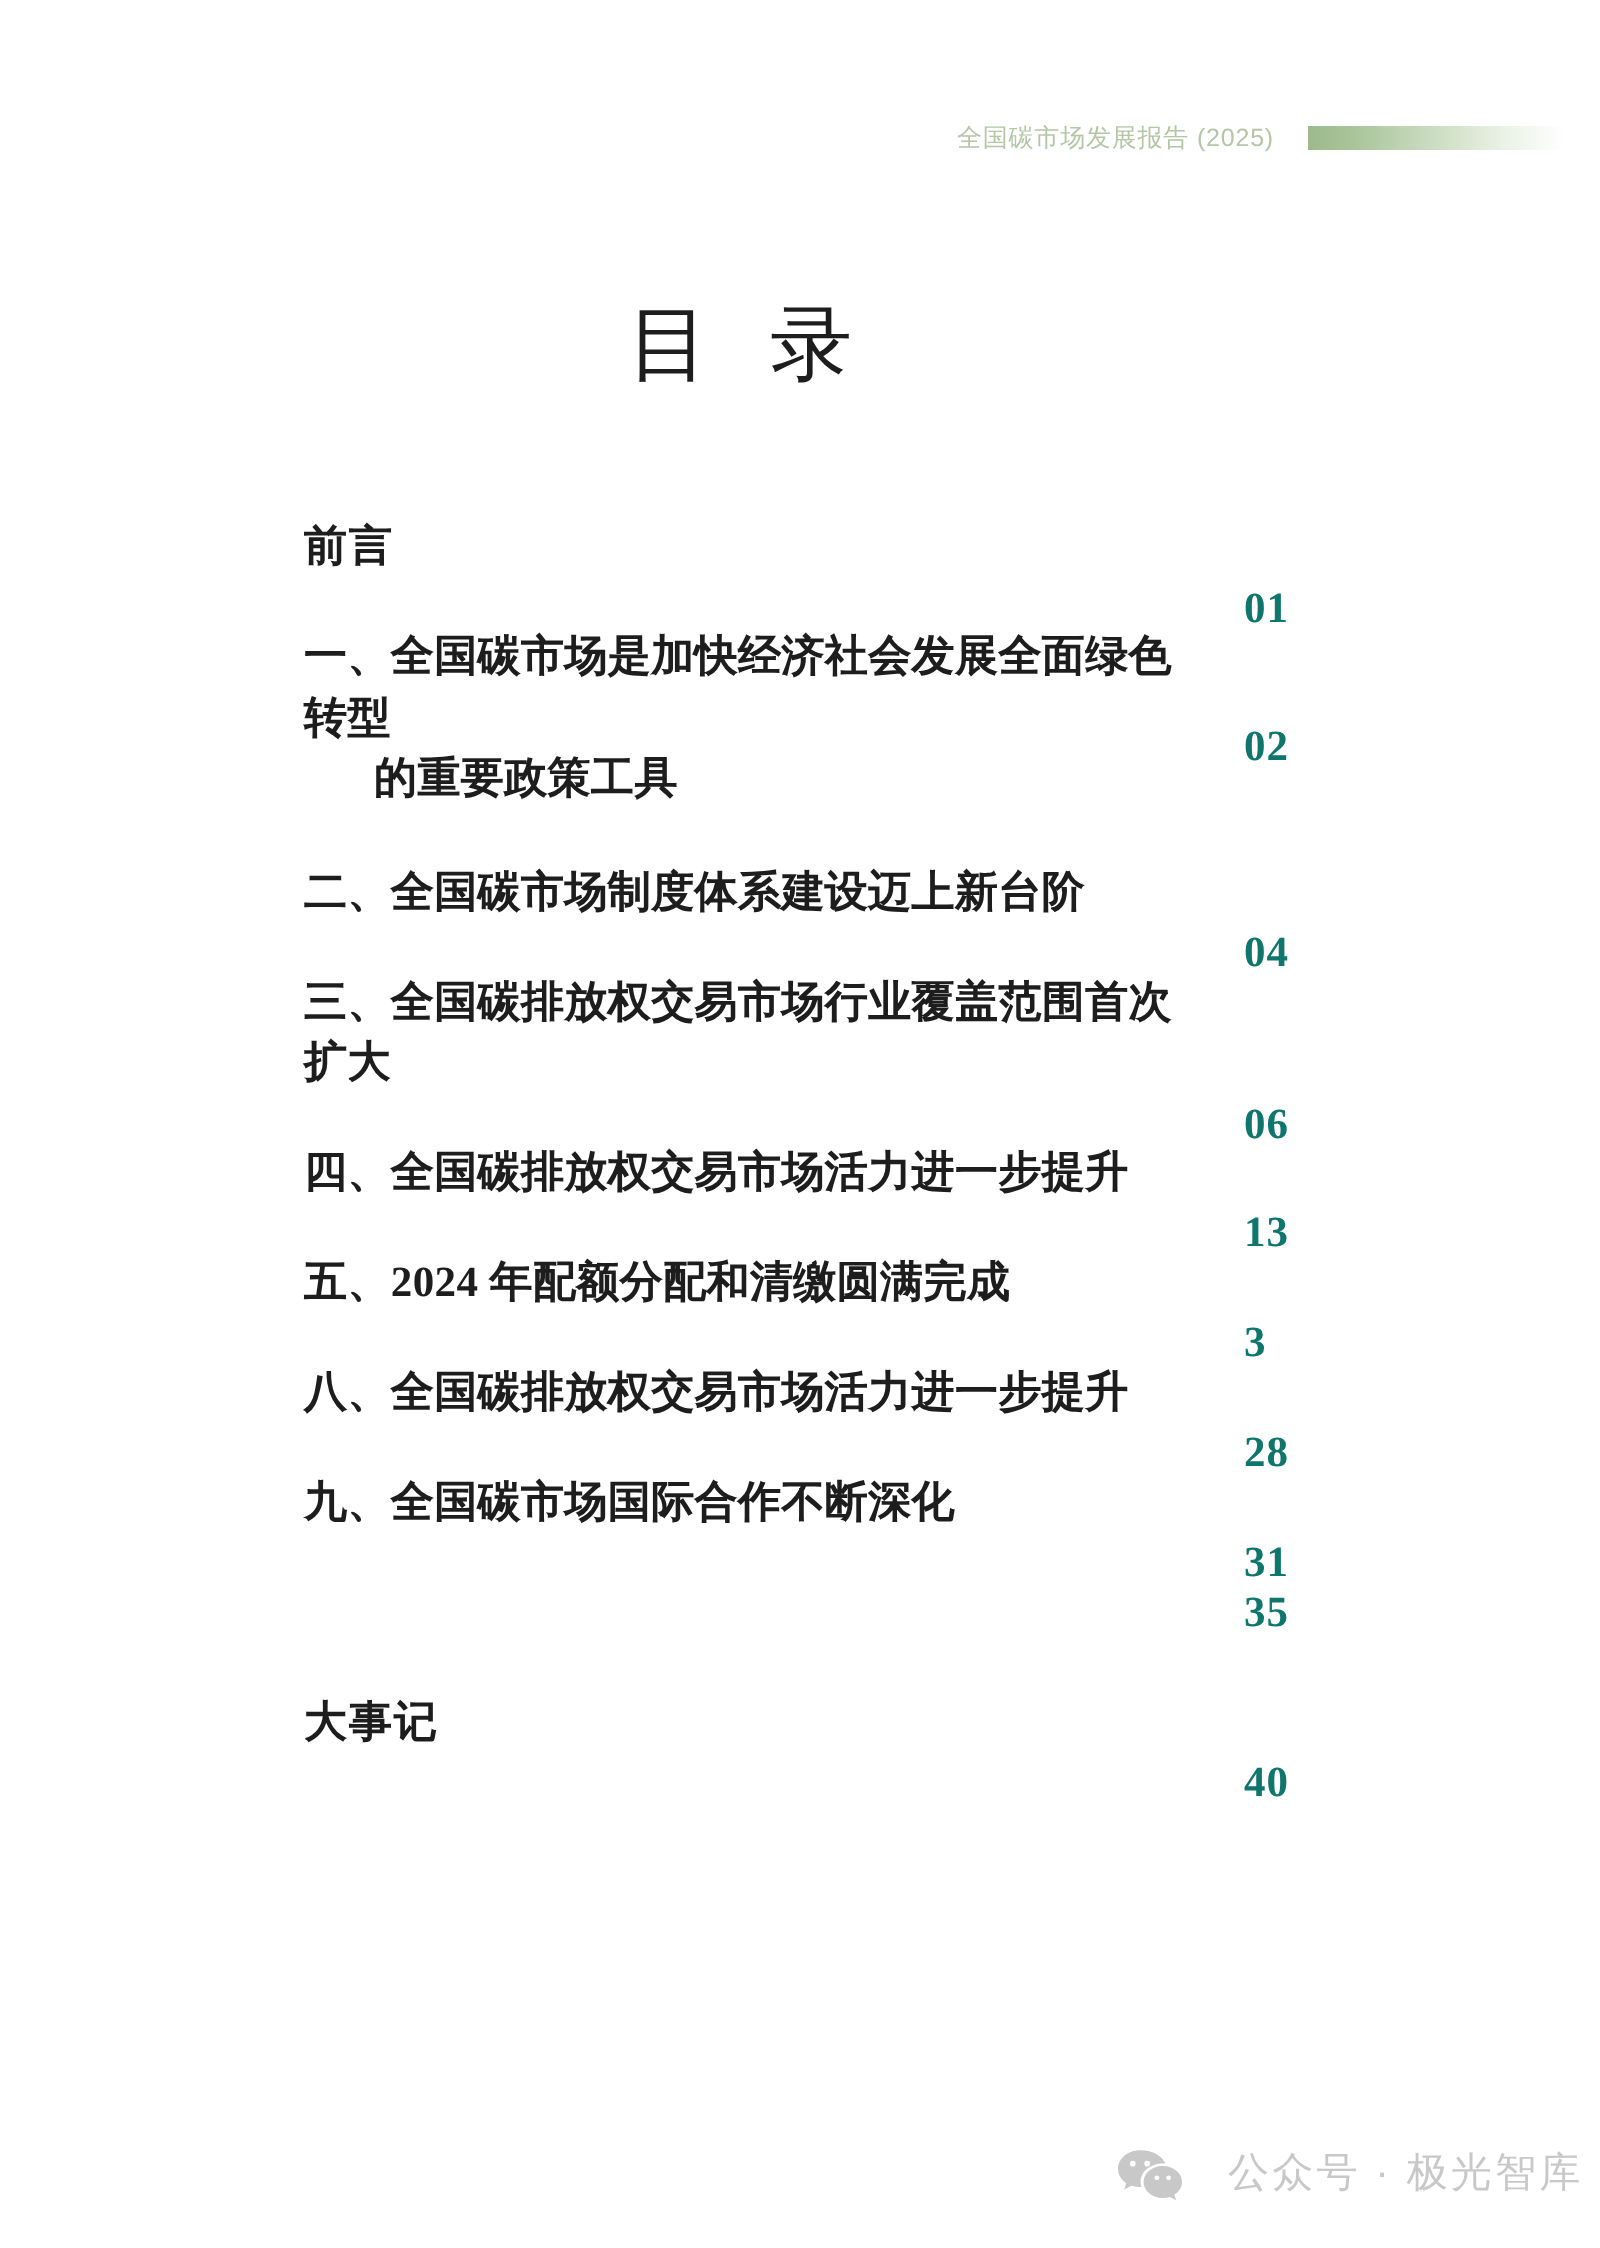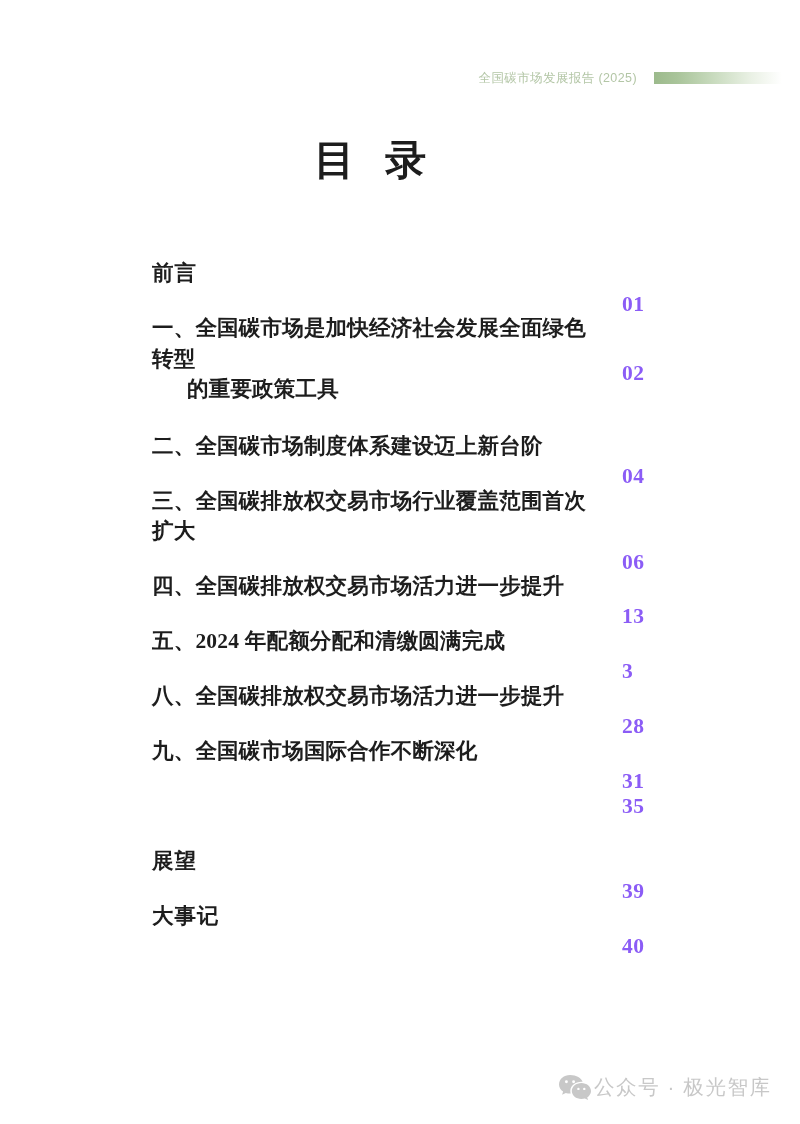--- a/index.html
+++ b/index.html
@@ -16,21 +16,21 @@
   }
 
   
   .page-header {
     position: absolute;
     top: 63px;
     left: 0;
     width: 800px;
     height: 30px;
     display: flex;
-    align-items: center;
+    align-items: flex-start;
     justify-content: flex-end;
     padding-right: 18px;
     box-sizing: border-box;
   }
   .header-label {
     font-family: "Liberation Sans", "DejaVu Sans", sans-serif;
     font-size: 12.5px;
     letter-spacing: 0.4px;
     color: #b3c6a6;
     white-space: nowrap;
@@ -39,26 +39,26 @@
   .header-rule {
     margin-left: 17px;
     width: 128px;
     height: 12px;
     background: linear-gradient(to right, #9cba8c 0%, #a9c49a 18%, #cadcc0 48%, #eaf1e5 76%, #ffffff 100%);
   }
 
   
   .toc-title {
     position: absolute;
-    top: 136px;
+    top: 148px;
     left: 0;
     width: 740px;
     text-align: center;
     font-size: 41px;
-    font-weight: bold;
+    font-weight: normal;
     color: #1d1d1d;
     letter-spacing: 10px;
     text-indent: 10px;
     line-height: 1.18;
   }
 
   
   .toc {
     position: absolute;
     top: 258px;
@@ -86,38 +86,38 @@
     display: block;
     padding-left: 35px;
   }
   .toc-page {
     position: absolute;
     right: 0;
     width: 50px;
     text-align: left;
     font-size: 21.5px;
     font-weight: bold;
-    color: #8b5cf6;
+    color: #0f766e;
     letter-spacing: 0.5px;
   }
   .toc-row.tall .toc-page {
     bottom: 16px;
   }
   .toc-row.plain .toc-label {
     letter-spacing: 1px;
   }
 
   
   .footer-mark {
     position: absolute;
     left: 558px;
     top: 1074px;
     display: flex;
     align-items: center;
-    gap: 2px;
+    gap: 22px;
   }
   .wechat-icon {
     width: 34px;
     height: 27px;
     display: block;
   }
   .footer-text {
     font-family: "Liberation Sans", "DejaVu Sans", sans-serif;
     font-size: 20.5px;
     color: #c8c8c8;
@@ -166,24 +166,20 @@
       <span class="toc-page">28</span>
     </div>
     <div class="toc-row">
       <span class="toc-label">九、全国碳市场国际合作不断深化</span>
       <span class="toc-page">31</span>
     </div>
     <div class="toc-row">
       <span class="toc-page">35</span>
     </div>
     <div class="toc-row plain">
-      <span class="toc-label">展望</span>
-      <span class="toc-page">39</span>
-    </div>
-    <div class="toc-row plain">
       <span class="toc-label">大事记</span>
       <span class="toc-page">40</span>
     </div>
   </div>
 
 <div class="footer-mark">
   <span>
     <svg class="wechat-icon" viewBox="0 0 34 27" xmlns="http://www.w3.org/2000/svg" aria-hidden="true">
       <path fill="#c8c8c8" d="M12.1 1.1C5.9 1.1 1 5.3 1 10.4c0 2.9 1.6 5.5 4.1 7.2l-1 3.2 3.7-1.9c1.3.4 2.7.6 4.2.6h.7c-.3-.8-.4-1.7-.4-2.6 0-5.1 5-9.2 11.1-9.2.4 0 .8 0 1.2.1C23.5 4.2 18.4 1.1 12.1 1.1z"></path>
       <circle fill="#ffffff" cx="8.4" cy="7.8" r="1.45"></circle>

